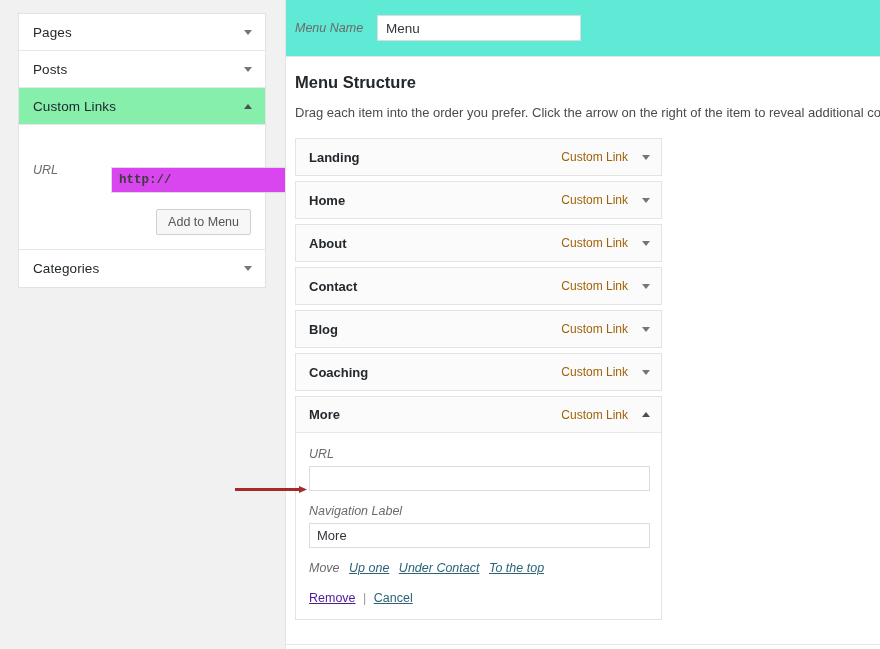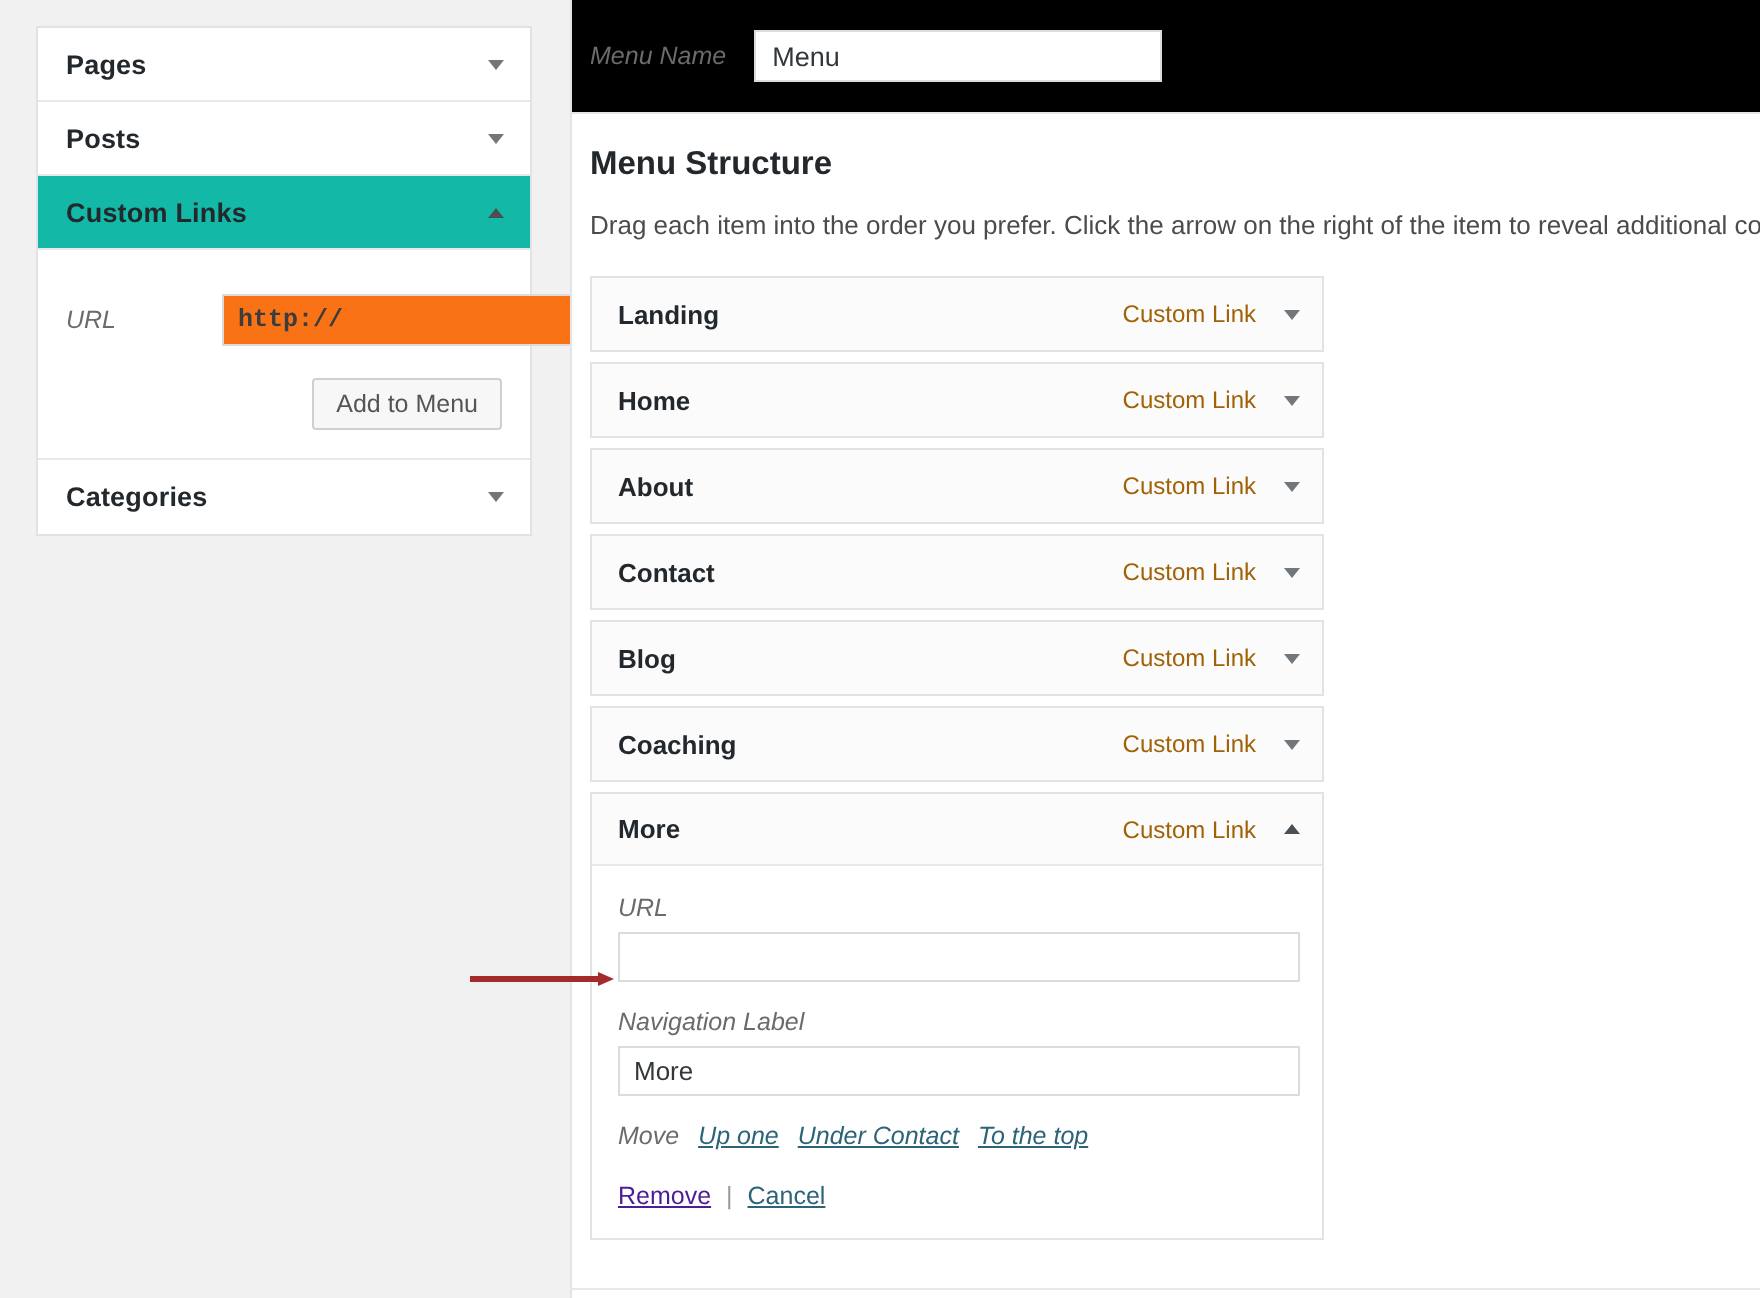--- a/index.html
+++ b/index.html
@@ -32,28 +32,28 @@
     display: flex;
     align-items: center;
     justify-content: space-between;
     padding: 0 13px 0 14px;
     box-sizing: border-box;
     border-bottom: 1px solid #e8e8e8;
     background: #fff;
     cursor: pointer;
   }
   .accordion-head.is-open {
-    background: #14b8a6;
+    background: #86efac;
   }
   .accordion-head:last-child {
     border-bottom: none;
   }
   .accordion-title {
     font-size: 13.5px;
-    font-weight: bold;
+    font-weight: normal;
     color: #23282d;
     letter-spacing: .1px;
   }
   .tri {
     width: 0;
     height: 0;
     border-left: 4.5px solid transparent;
     border-right: 4.5px solid transparent;
   }
   .tri-down { border-top: 5px solid #72777c; }
@@ -72,28 +72,29 @@
     width: 78px;
     font-style: italic;
     font-size: 12.5px;
     color: #6b6b6b;
     flex: none;
   }
   .txt {
     flex: 1;
     height: 26px;
     border: 1px solid #dcdcdc;
-    background: #f97316;
+    background: #d946ef;
     box-sizing: border-box;
     padding: 0 7px;
     font-family: "Liberation Sans", sans-serif;
     font-size: 13px;
     color: #32373c;
     outline: none;
     border-radius: 0;
+    margin-top: 20px;
   }
   .txt.mono {
     font-family: "Liberation Mono", monospace;
     font-size: 12.5px;
     font-weight: bold;
     color: #3c3c3c;
   }
   .btn-row {
     display: flex;
     justify-content: flex-end;
@@ -117,21 +118,21 @@
     left: 285px;
     top: 0;
     width: 595px;
     height: 649px;
     background: #fff;
     border-left: 1px solid #e4e4e4;
     box-sizing: border-box;
   }
   #menu-name-bar {
     height: 57px;
-    background: #000000;
+    background: #5eead4;
     border-bottom: 1px solid #e6e6e6;
     display: flex;
     align-items: center;
     padding-left: 9px;
     box-sizing: border-box;
   }
   .mn-label {
     font-style: italic;
     font-size: 12.5px;
     color: #6b6b6b;

